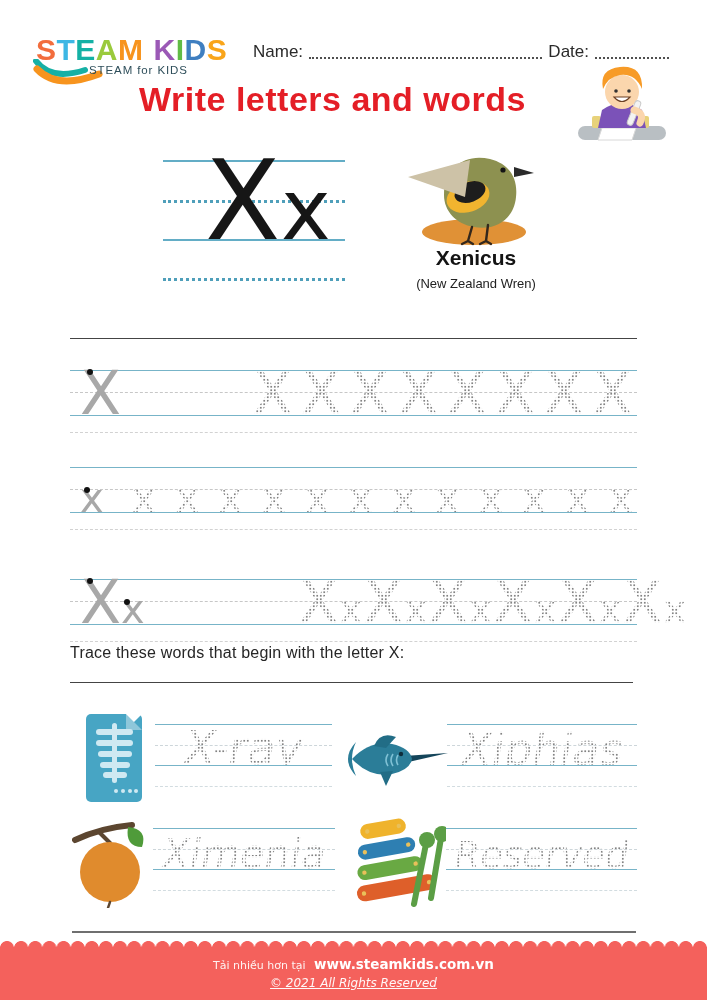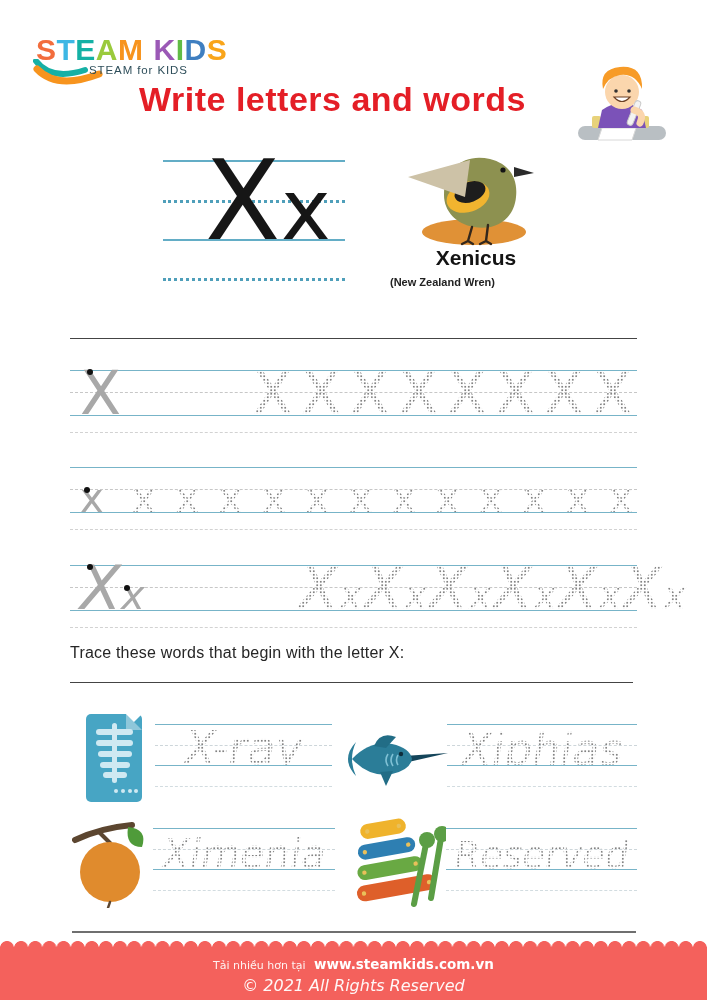--- a/index.html
+++ b/index.html
@@ -29,39 +29,39 @@
   .ld-solid{border-top:2px solid #63adc6;}
   .ld-dot{border-top:3px dotted #4f9fba;}
   .ld-letters{position:absolute;left:40px;top:0;overflow:visible;}
   .ldX{font-family:"DejaVu Sans",sans-serif;font-size:110px;fill:#161616;}
   .ldx{font-family:"DejaVu Sans",sans-serif;font-size:84px;fill:#161616;}
 
   
   .bird-svg{position:absolute;left:406px;top:147px;}
   .animal-name{position:absolute;left:396px;top:246px;width:160px;text-align:center;
                font-size:21px;font-weight:600;color:#141414;}
-  .animal-sub{position:absolute;left:390px;top:276px;width:172px;text-align:left;
-              font-size:11px;color:#222;font-weight:bold;}
+  .animal-sub{position:absolute;left:390px;top:276px;width:172px;text-align:center;
+              font-size:13px;color:#222;}
 
   
   .sect-head{position:absolute;left:70px;font-size:16px;color:#262626;letter-spacing:.2px;}
   .h1{top:310px;}
   .h2{top:644px;}
   .rule{position:absolute;left:70px;height:0;border-top:1.6px solid #444;}
   .rule1{top:338px;width:567px;}
   .rule2{top:682px;width:563px;}
 
   
   .prow{position:absolute;left:70px;width:567px;height:44px;}
   .pline{position:absolute;left:0;right:0;height:0;}
   .pl-top{top:-1px;border-top:1.6px solid #77b4c8;}
   .pl-mid{top:21px;border-top:1px dashed #c7c7c7;}
   .pl-bot{bottom:-1px;border-top:1.6px solid #77b4c8;}
   .pl-desc{bottom:-18px;border-top:1px dashed #d2d2d2;}
-  .r1{top:371px;} .r2{top:468px;} .r3{top:566px;font-style:italic;}
+  .r1{top:371px;} .r2{top:468px;} .r3{top:580px;}
   .trace-track{position:absolute;top:0;bottom:0;right:4px;display:flex;
                justify-content:space-between;align-items:flex-start;}
   .r1 .trace-track{left:182px;}
   .r2 .trace-track{left:62px;}
   .r3 .trace-track{left:228px;}
   .pair{line-height:44px;white-space:nowrap;font-family:"DejaVu Sans",sans-serif;}
   .r2 .pair{line-height:60px;}
   .up{font-size:60px;}
   .low{font-size:40px;}
   .ex{position:absolute;left:10px;top:0;}
@@ -107,37 +107,43 @@
   
   .footer-rule{position:absolute;left:72px;top:931px;width:564px;height:0;border-top:2px solid #6f6f6f;}
   .footer-band{position:absolute;left:0;right:0;bottom:0;height:53px;background:#f4615c;
                text-align:center;font-family:"DejaVu Sans",sans-serif;}
   .footer-band::before{content:'';position:absolute;left:0;right:0;top:-9px;height:10px;
         background-image:radial-gradient(circle at 7px 10px,#f4615c 6.6px,rgba(244,97,92,0) 7.3px);
         background-size:14.15px 10px;background-repeat:repeat-x;}
   .f1{position:absolute;left:0;right:0;top:9px;color:rgba(255,255,255,.92);font-size:11px;}
   .f1 .url{font-weight:bold;font-size:13.5px;color:#ffffff;margin-left:5px;}
   .f2{position:absolute;left:0;right:0;top:29px;color:rgba(255,255,255,.95);
-      font-size:16px;font-style:italic;}
+      font-size:12px;font-style:italic;text-decoration:underline;}
 </style>
 </head>
 <body>
 
 <div class="page">
 
   <div class="logo-words">
     <span><span style="color: rgb(242, 109, 61);">S</span><span style="color: rgb(61, 183, 228);">T</span><span style="color: rgb(20, 177, 165);">E</span><span style="color: rgb(154, 202, 60);">A</span><span style="color: rgb(247, 148, 30);">M</span></span>
     <span><span style="color: rgb(155, 89, 182);">K</span><span style="color: rgb(98, 187, 70);">I</span><span style="color: rgb(63, 127, 193);">D</span><span style="color: rgb(249, 165, 26);">S</span></span>
   </div>
   <svg class="logo-swoosh" width="78" height="30" viewBox="0 0 78 30">
     <path d="M3,2 Q18,22 52,11" stroke="#16b0a5" stroke-width="6" fill="none" stroke-linecap="round"></path>
     <path d="M4,10 Q24,31 66,15" stroke="#f7941e" stroke-width="7" fill="none" stroke-linecap="round"></path>
   </svg>
   <div class="logo-tagline">STEAM for KIDS</div>
 
+  <div class="namedate">
+    <span>Name:</span>
+    <span class="dotfill fill-name"></span>
+    <span>Date:</span>
+    <span class="dotfill fill-date"></span>
+  </div>
 
   <div class="title">Write letters and words</div>
 
   <svg class="kid-svg" width="96" height="90" viewBox="0 0 96 90">
     <rect x="4" y="68" width="88" height="14" rx="7" fill="#b9bfc3"></rect>
     <rect x="18" y="58" width="9" height="12" rx="2" fill="#e8d27a"></rect>
     <rect x="66" y="58" width="9" height="12" rx="2" fill="#e8d27a"></rect>
     <polygon points="28,70 62,70 58,82 24,82" fill="#ffffff" stroke="#d8d8d8" stroke-width="1"></polygon>
     <path d="M28,52 Q48,38 68,52 L72,70 L24,70 Z" fill="#7b52b8"></path>
     <circle cx="48" cy="34" r="17" fill="#fbd6ad"></circle>

